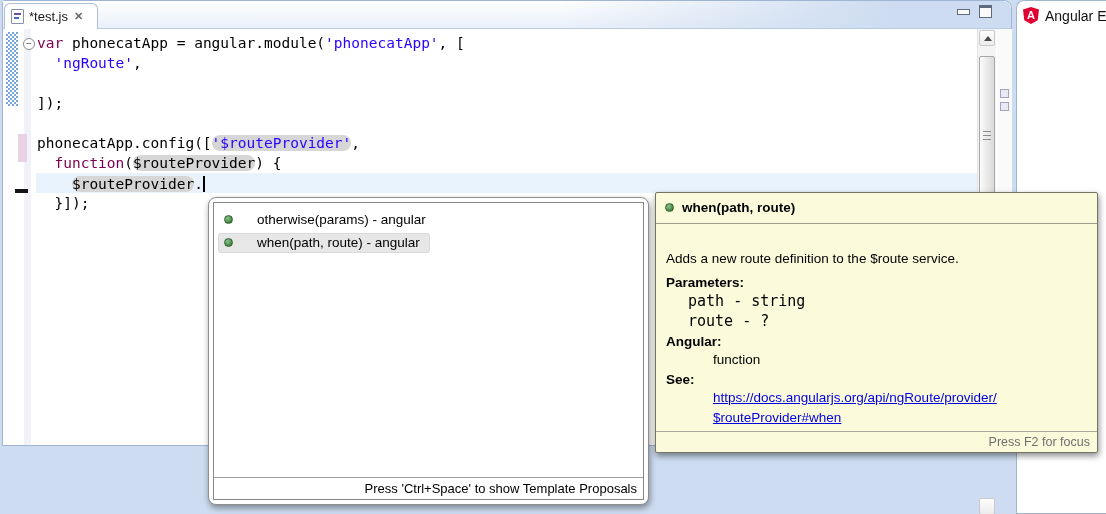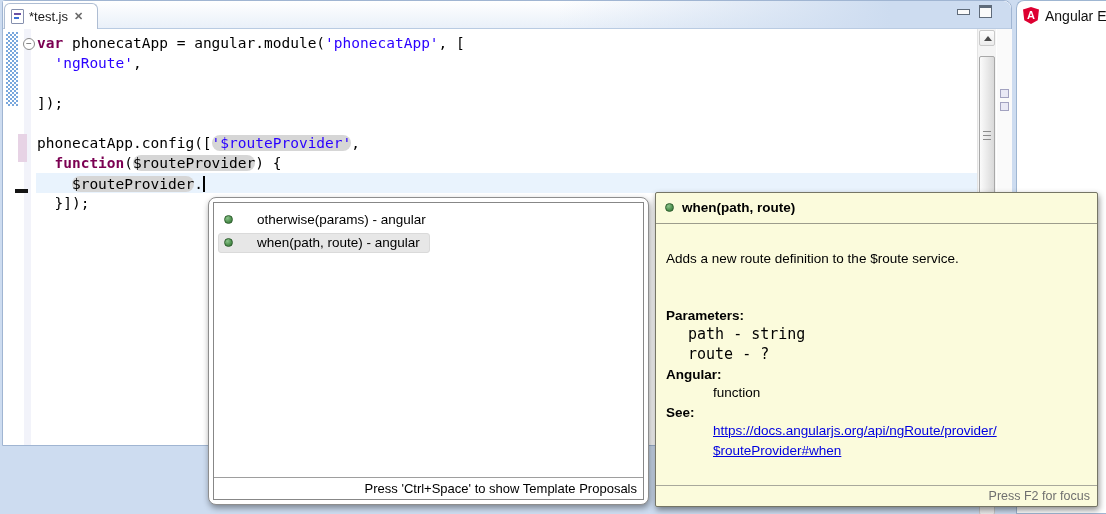--- a/index.html
+++ b/index.html
@@ -38,21 +38,21 @@
   #quickdiff-mark { position:absolute; left:15px; top:133px; width:9px; height:28px; background:#e7d3e5; }
   #ruler-dash { position:absolute; left:12px; top:188px; width:13px; height:4px; background:#141414; }
   #fold-collapse { position:absolute; left:20px; top:37px; width:12px; height:12px; border:1px solid #8a8a8a;
     border-radius:50%; background:#fff; color:#5a5a5a; font-size:10px; line-height:9px; text-align:center; cursor:pointer; }
 
   
   #current-line { position:absolute; left:33px; top:172px; width:941px; height:20px; background:var(--c-curline,#e9f3fd); }
   #code-area { position:absolute; left:34px; top:32px; right:40px;
     font-family:"DejaVu Sans Mono", monospace; font-size:14.5px; line-height:20px; color:#000; z-index:1; }
   .code-line { height:20px; white-space:pre; }
-  .tok-kw { color:var(--c-kw,#7B0052); font-weight:bold; }
+  .tok-kw { color:var(--c-kw,#7B0052); font-weight:normal; }
   .tok-str { color:var(--c-str,#2A00FF); }
   .tok-pl { color:#000; }
   .occ { background:var(--c-occ,#d6d6d6); border-radius:8px; }
   .caret { display:inline-block; width:0; height:16px; border-left:2px solid #000; transform:translateY(3px); }
 
   
   #v-scrollbar { position:absolute; left:974px; top:28px; bottom:0; width:19px; background:#f4f4f4; border-left:1px solid #e3e3e3; }
   #scroll-up { position:absolute; left:1px; right:1px; top:1px; height:16px;
     background:linear-gradient(to bottom,#fdfdfd,#ececec); border:1px solid #c9c9c9; border-radius:2px; cursor:pointer; }
   #scroll-up::after { content:""; position:absolute; left:4px; top:5px;
@@ -85,31 +85,31 @@
   .ca-row { padding:1px 4px; height:23px; display:flex; align-items:center; cursor:pointer; }
   .ca-chip { display:inline-flex; align-items:center; gap:24px; padding:2px 10px 3px 6px;
     border-radius:3px; font-size:13.5px; color:#000; }
   .ca-chip.sel { background:#e7e7e7; border:1px solid #dadada; padding:1px 9px 2px 5px; }
   .bullet { width:9px; height:9px; border-radius:50%; flex:0 0 auto;
     background:radial-gradient(circle at 35% 30%, #8cc48c, #4c8f4c 60%, #356b35); border:1px solid #2f5f2f; }
   #completion-status { flex:0 0 auto; height:22px; border-top:1px solid #9e9e9e;
     font-size:13px; color:#000; text-align:right; line-height:21px; padding-right:6px; }
 
   
-  #doc-popup { position:absolute; left:655px; top:192px; width:443px; height:315px;
+  #doc-popup { position:absolute; left:655px; top:192px; width:443px; height:261px;
     background:var(--c-docbg,#fbfbdc); border:1px solid #757565; border-radius:2px;
     box-shadow:1px 3px 6px rgba(0,0,0,0.45); z-index:21; font-size:13.5px; color:#000; overflow:hidden; }
   #doc-header { position:absolute; left:0; right:0; top:0; height:30px; }
   #doc-header .bullet { position:absolute; left:9px; top:10px; }
   #doc-title { position:absolute; left:26px; top:7px; font-weight:bold; }
   #doc-sep { position:absolute; left:0; right:0; top:30px; height:0; border-top:1px solid #9c9c8c; }
   #doc-body { position:absolute; left:0; right:0; top:31px; line-height:17px; }
   #doc-desc { margin:26px 10px 0 10px; }
   .doc-label { margin:0 10px; font-weight:bold; }
-  #doc-params-label { margin-top:40px; }
+  #doc-params-label { margin-top:7px; }
   .doc-mono { margin-left:32px; font-family:"DejaVu Sans Mono", monospace; font-size:15px; line-height:20px; }
   .doc-mono:first-of-type { margin-top:4px; }
   #doc-origin-label { margin-top:2px; }
   #doc-origin-value { margin-left:57px; line-height:19px; }
   #doc-see-label { margin-top:2px; }
   .doc-link { display:block; margin-left:57px; line-height:20px; color:var(--c-link,#0000e0);
     text-decoration:underline; cursor:pointer; }
   #doc-status { position:absolute; left:0; right:0; bottom:0; height:21px; border-top:1px solid #a8a89c;
     text-align:right; padding-right:7px; line-height:20px; font-size:12.5px; color:#6f6f6f; }
 </style>

